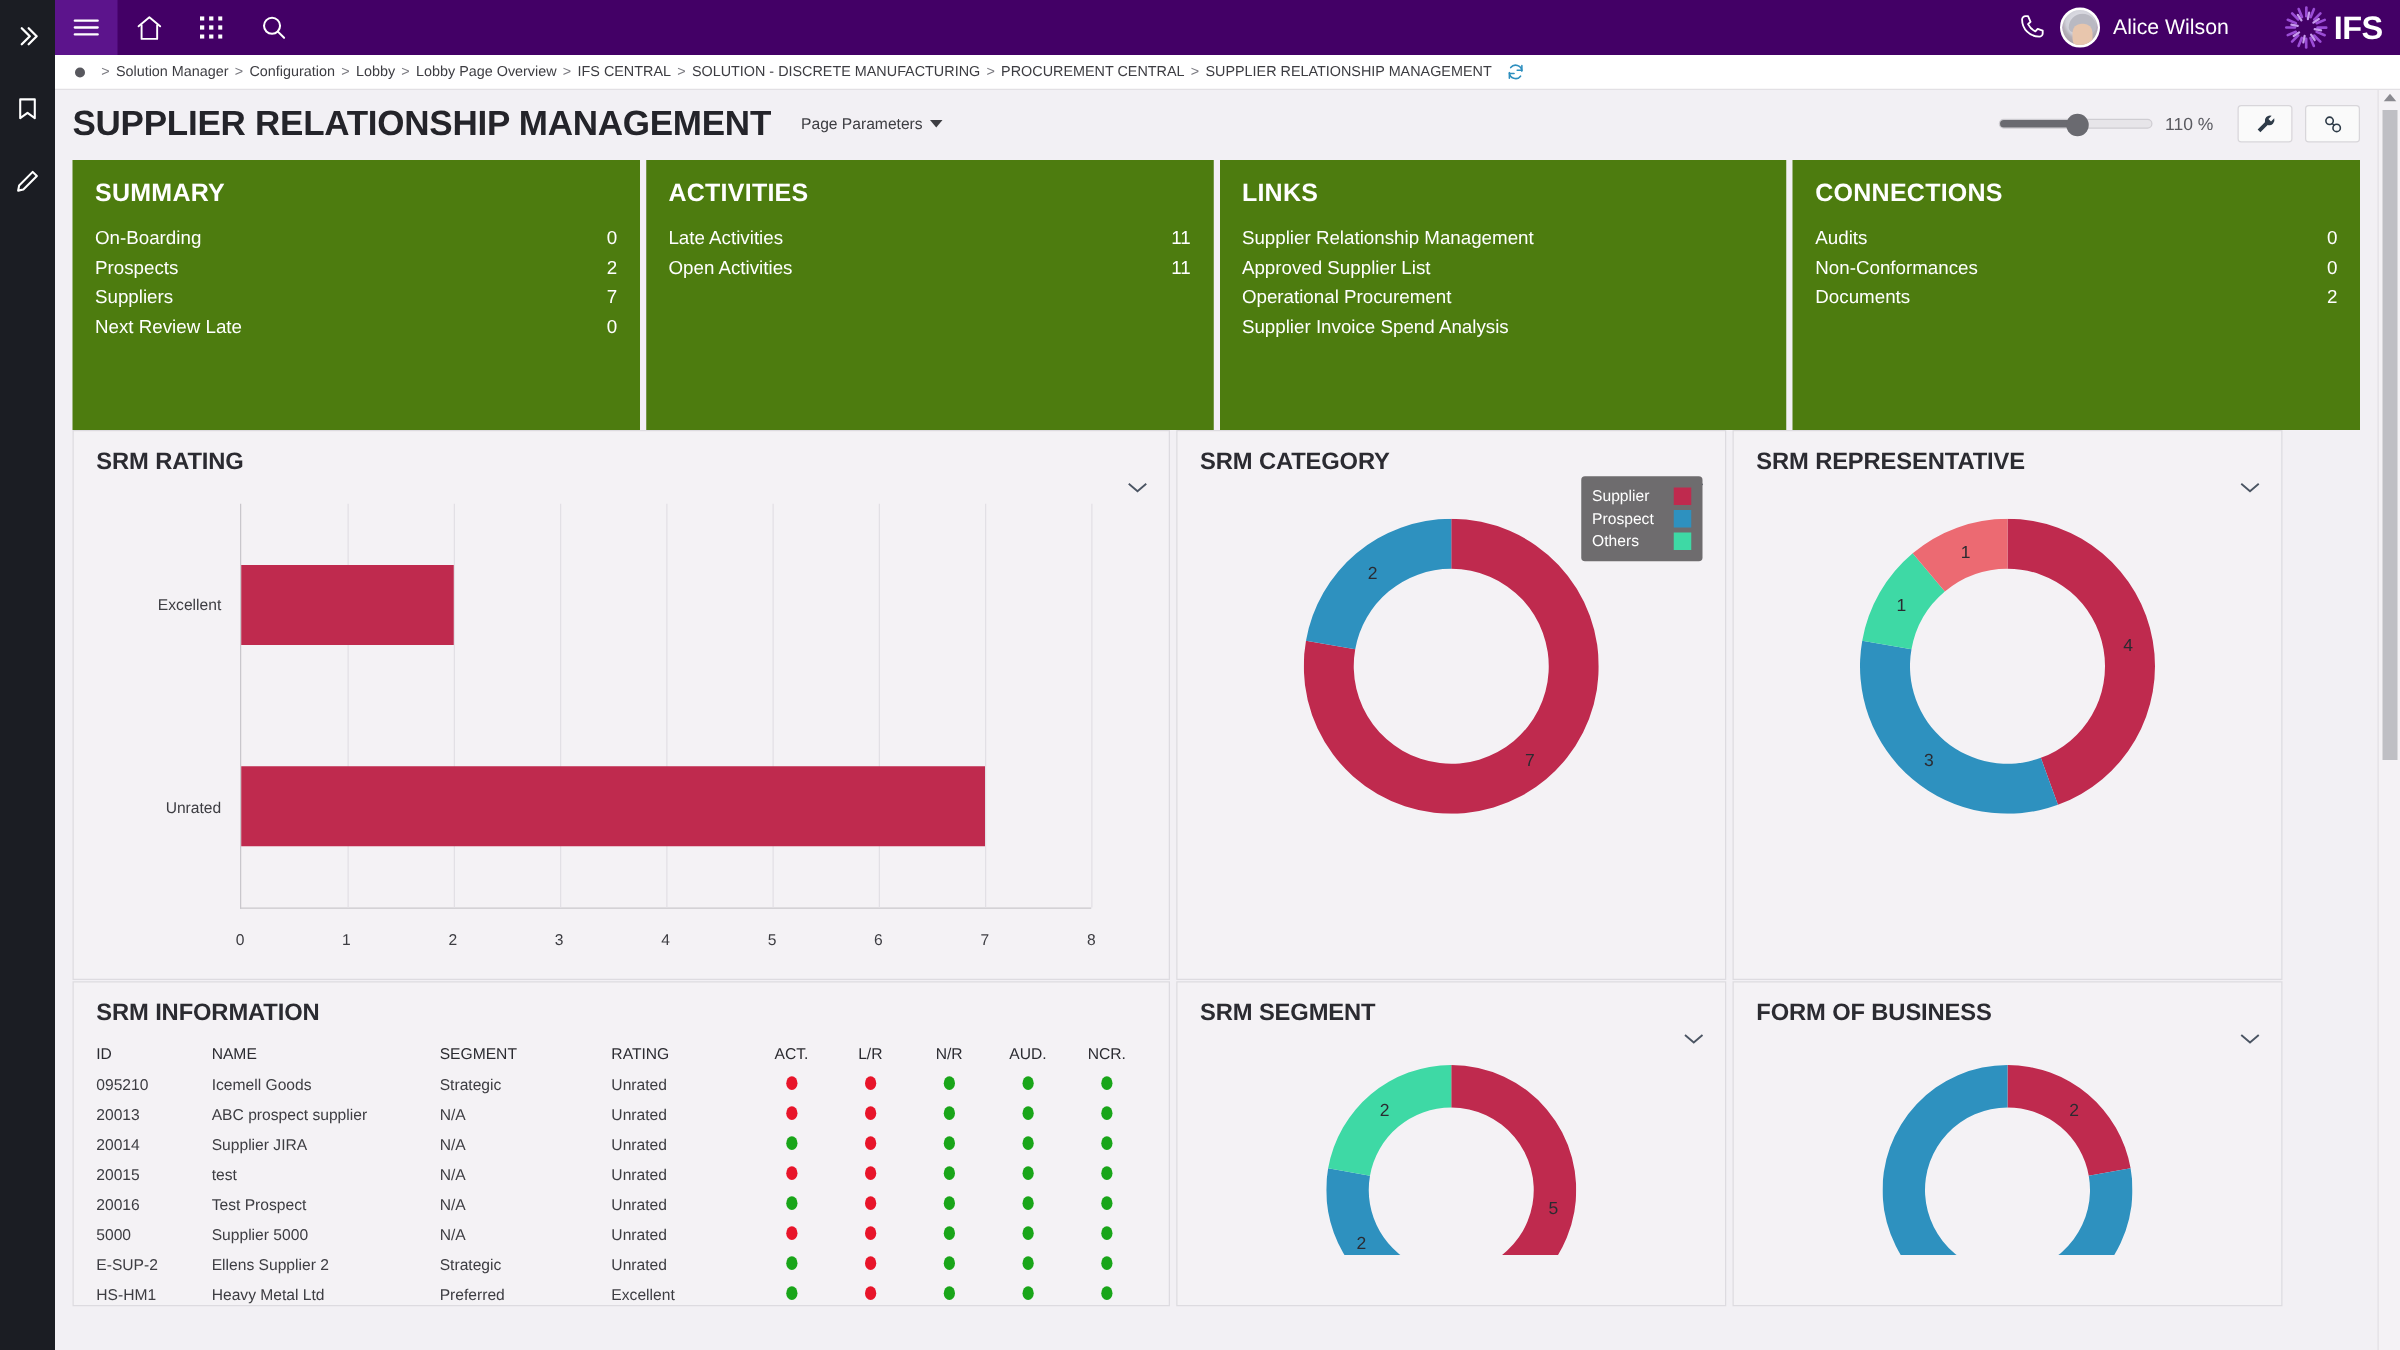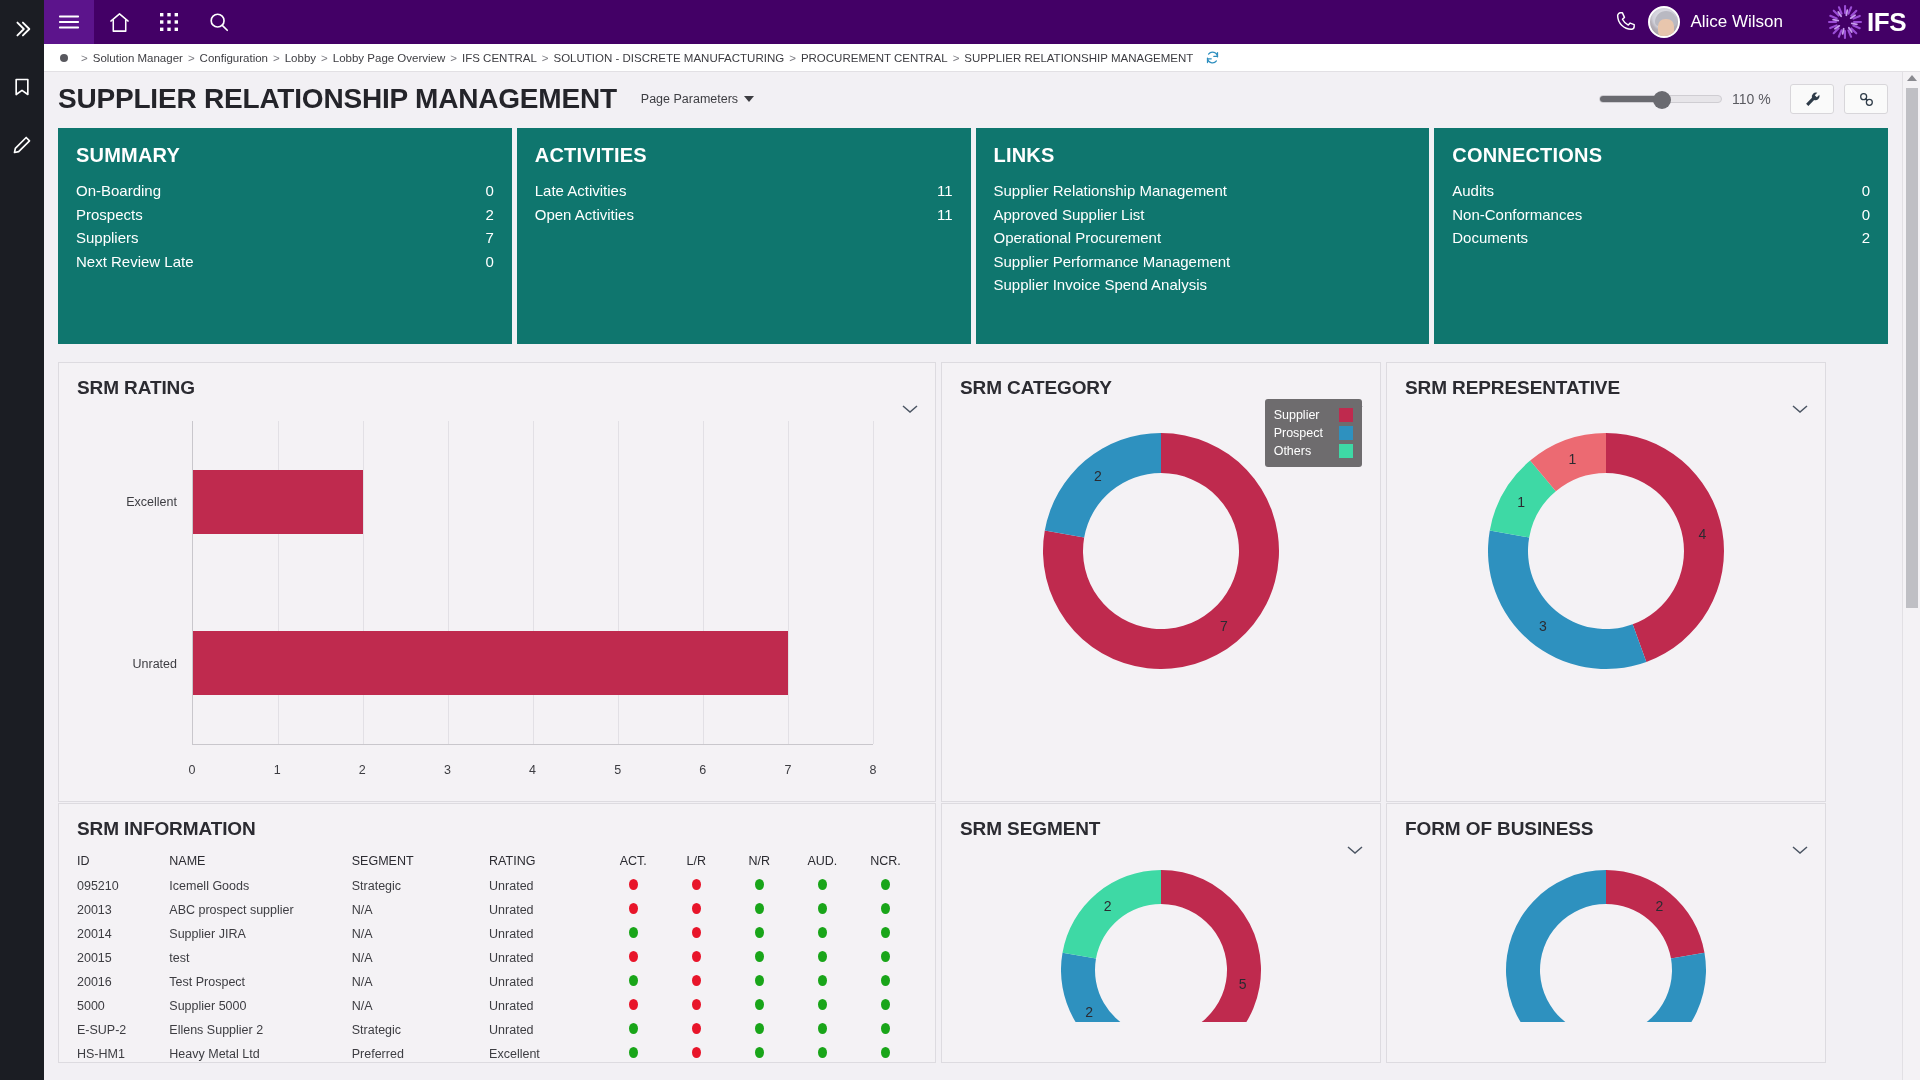--- a/index.html
+++ b/index.html
@@ -117,37 +117,37 @@
     width: 44px; height: 30px; background: #fafafa; border: 1px solid #d8d6da;
     border-radius: 3px; display: flex; align-items: center; justify-content: center;
     color: #2e3b48; cursor: pointer;
   }
 
   
   #kpi-row {
     display: flex; gap: 5px; padding: 0 14px; margin-top: 2px;
   }
   .kpi-card {
-    flex: 1; background: #0f766e; color: #ffffff;
+    flex: 1; background: #4d7c0f; color: #ffffff;
     height: 216px; padding: 16px 18px 10px 18px;
   }
   .kpi-title {
     font-size: 20px; font-weight: bold; letter-spacing: 0.2px; margin-bottom: 12px;
   }
   .kpi-line {
     display: flex; justify-content: space-between; font-size: 15px;
     line-height: 23.5px; white-space: nowrap;
   }
   .kpi-line .kpi-label { cursor: pointer; }
   .kpi-link {
     font-size: 15px; line-height: 23.5px; cursor: pointer; white-space: nowrap;
   }
 
   
-  #widget-row-1 { display: flex; gap: 5px; padding: 0 14px; margin-top: 18px; }
+  #widget-row-1 { display: flex; gap: 5px; padding: 0 14px; }
   #widget-row-2 { display: flex; gap: 5px; padding: 0 14px; margin-top: 1px; }
   .panel {
     background: #f4f2f5; border: 1px solid #dddbe0; position: relative;
   }
   .panel-title {
     font-size: 19px; font-weight: bold; color: #2b2b31; letter-spacing: -0.1px;
     padding: 14px 0 0 18px;
   }
   .panel-caret {
     position: absolute; right: 16px; top: 38px; cursor: pointer; color: #4b5563;
@@ -464,21 +464,20 @@
         <span class="kpi-label">Open Activities</span>
         <span class="kpi-value">11</span>
       </div>
     </div>
 
     <div class="kpi-card">
       <div class="kpi-title">LINKS</div>
       <div class="kpi-link">Supplier Relationship Management</div>
       <div class="kpi-link">Approved Supplier List</div>
       <div class="kpi-link">Operational Procurement</div>
-      <div class="kpi-link">Supplier Performance Management</div>
       <div class="kpi-link">Supplier Invoice Spend Analysis</div>
     </div>
 
     <div class="kpi-card">
       <div class="kpi-title">CONNECTIONS</div>
       <div class="kpi-line">
         <span class="kpi-label">Audits</span>
         <span class="kpi-value">0</span>
       </div>
       <div class="kpi-line">

